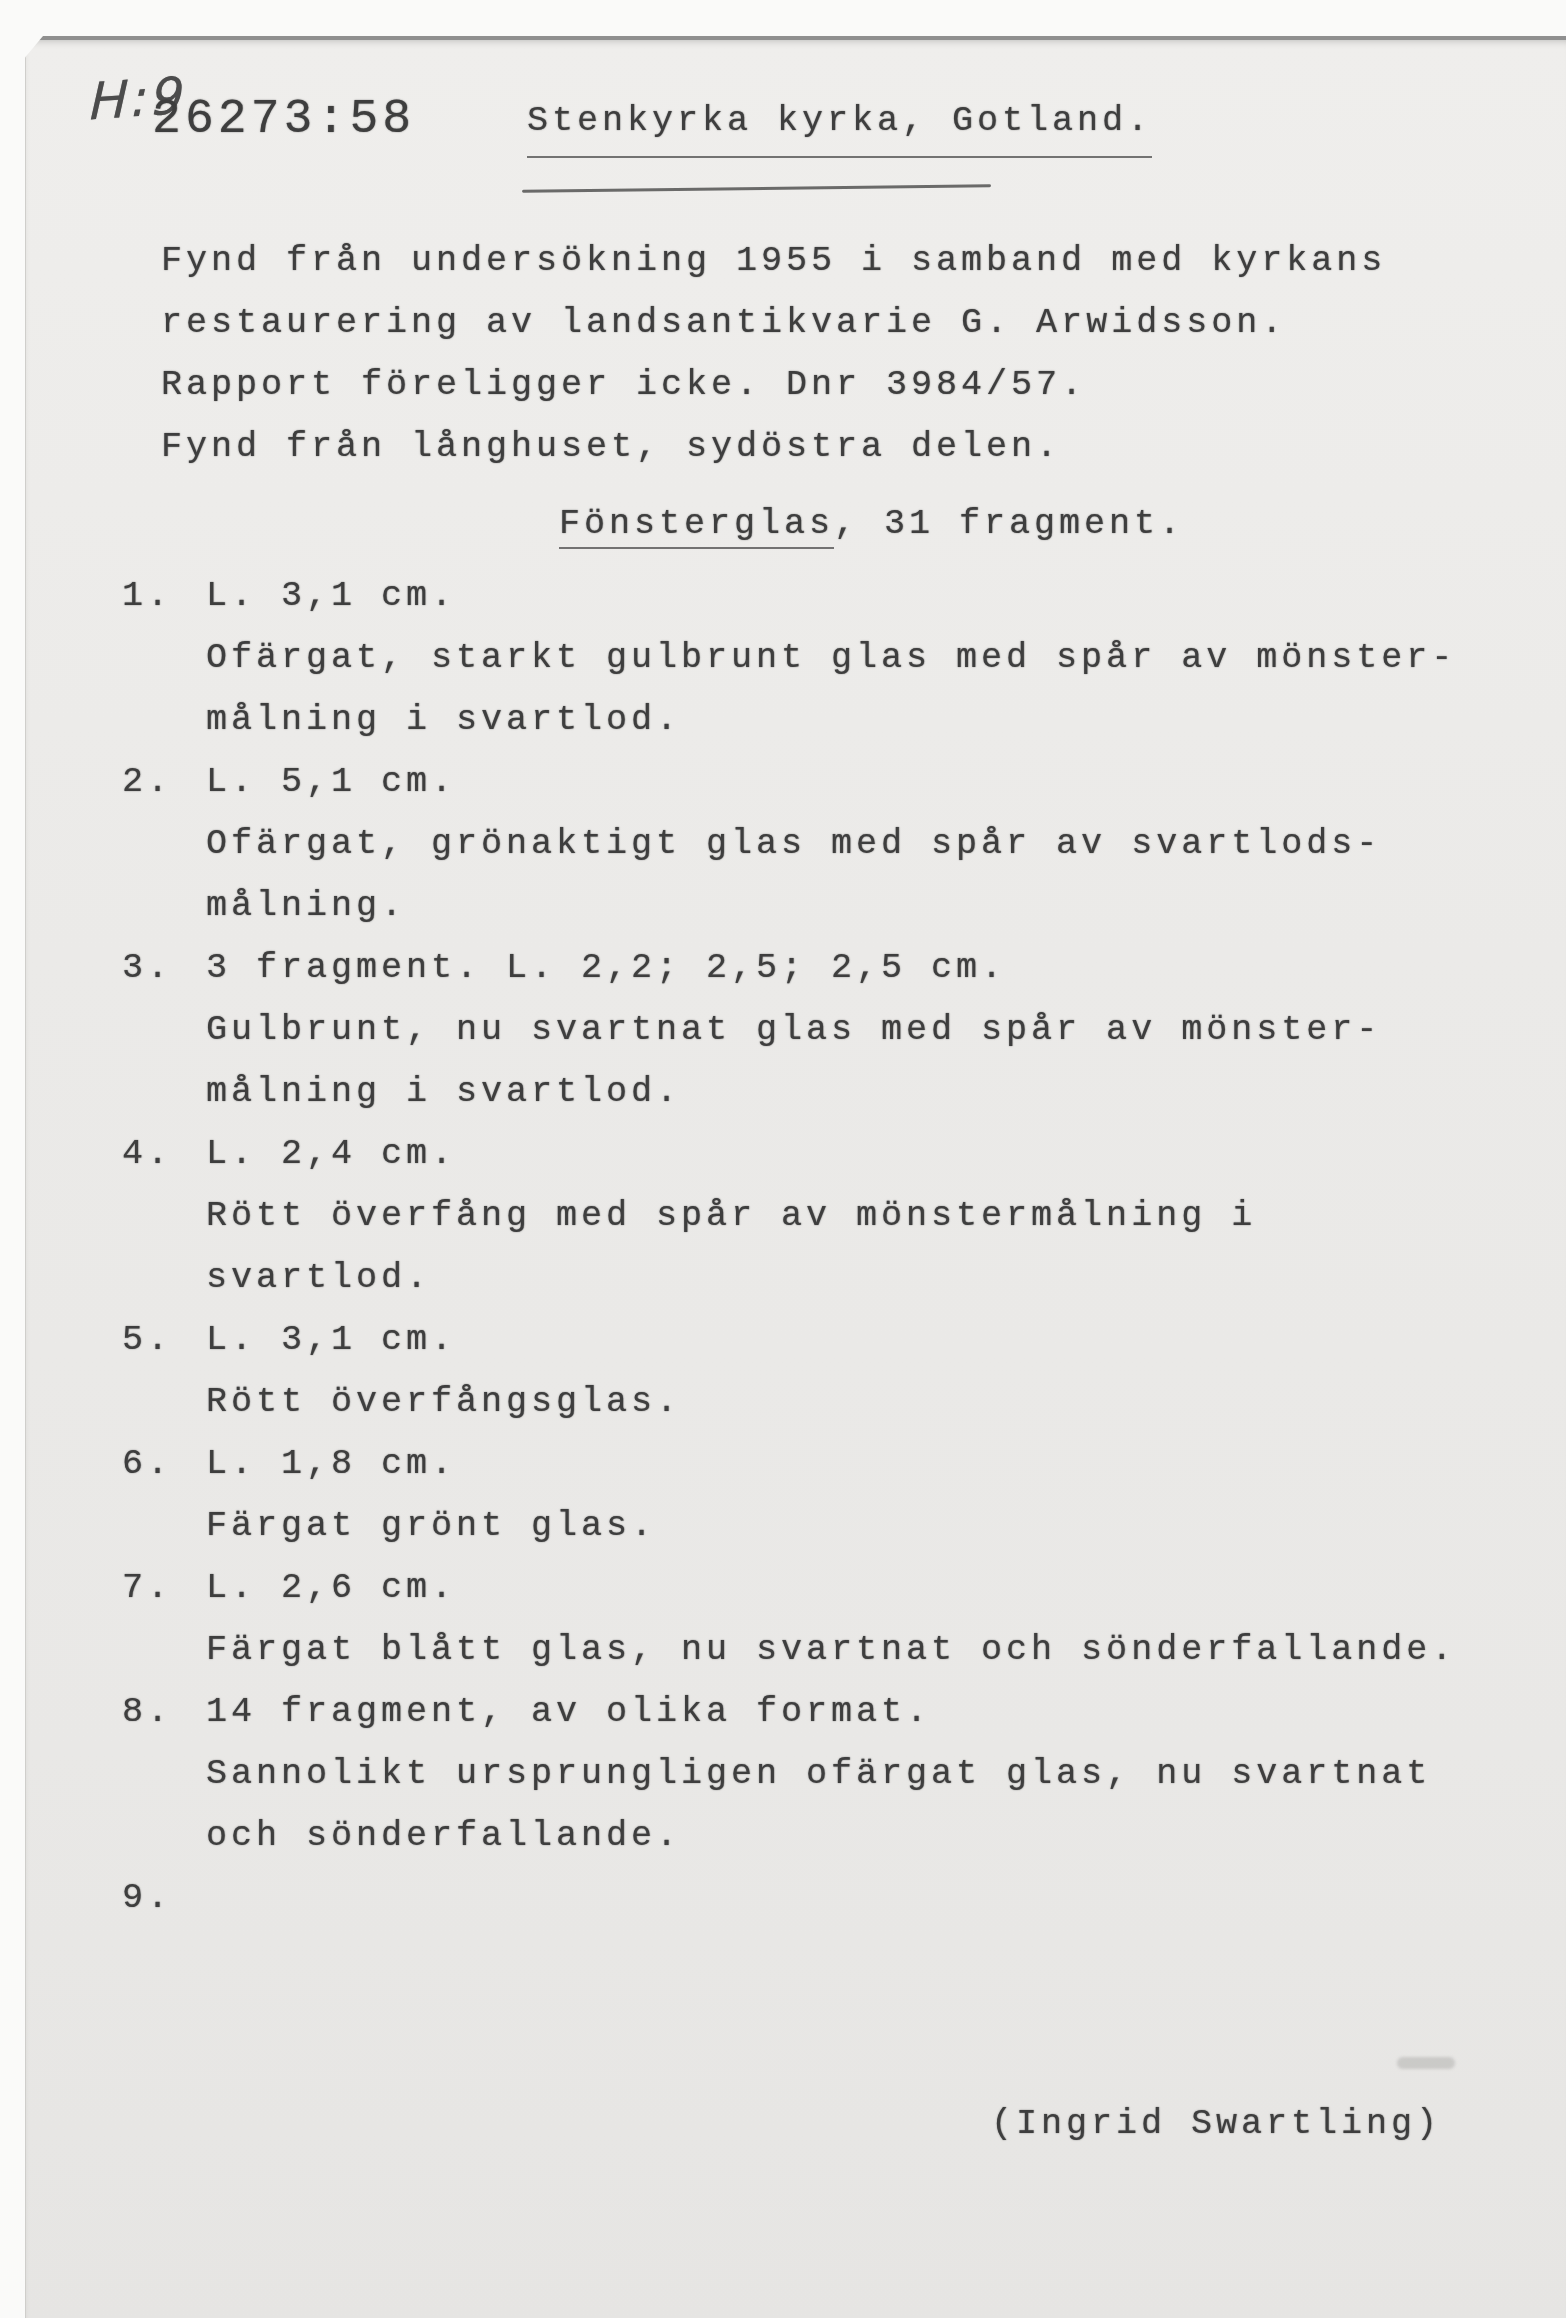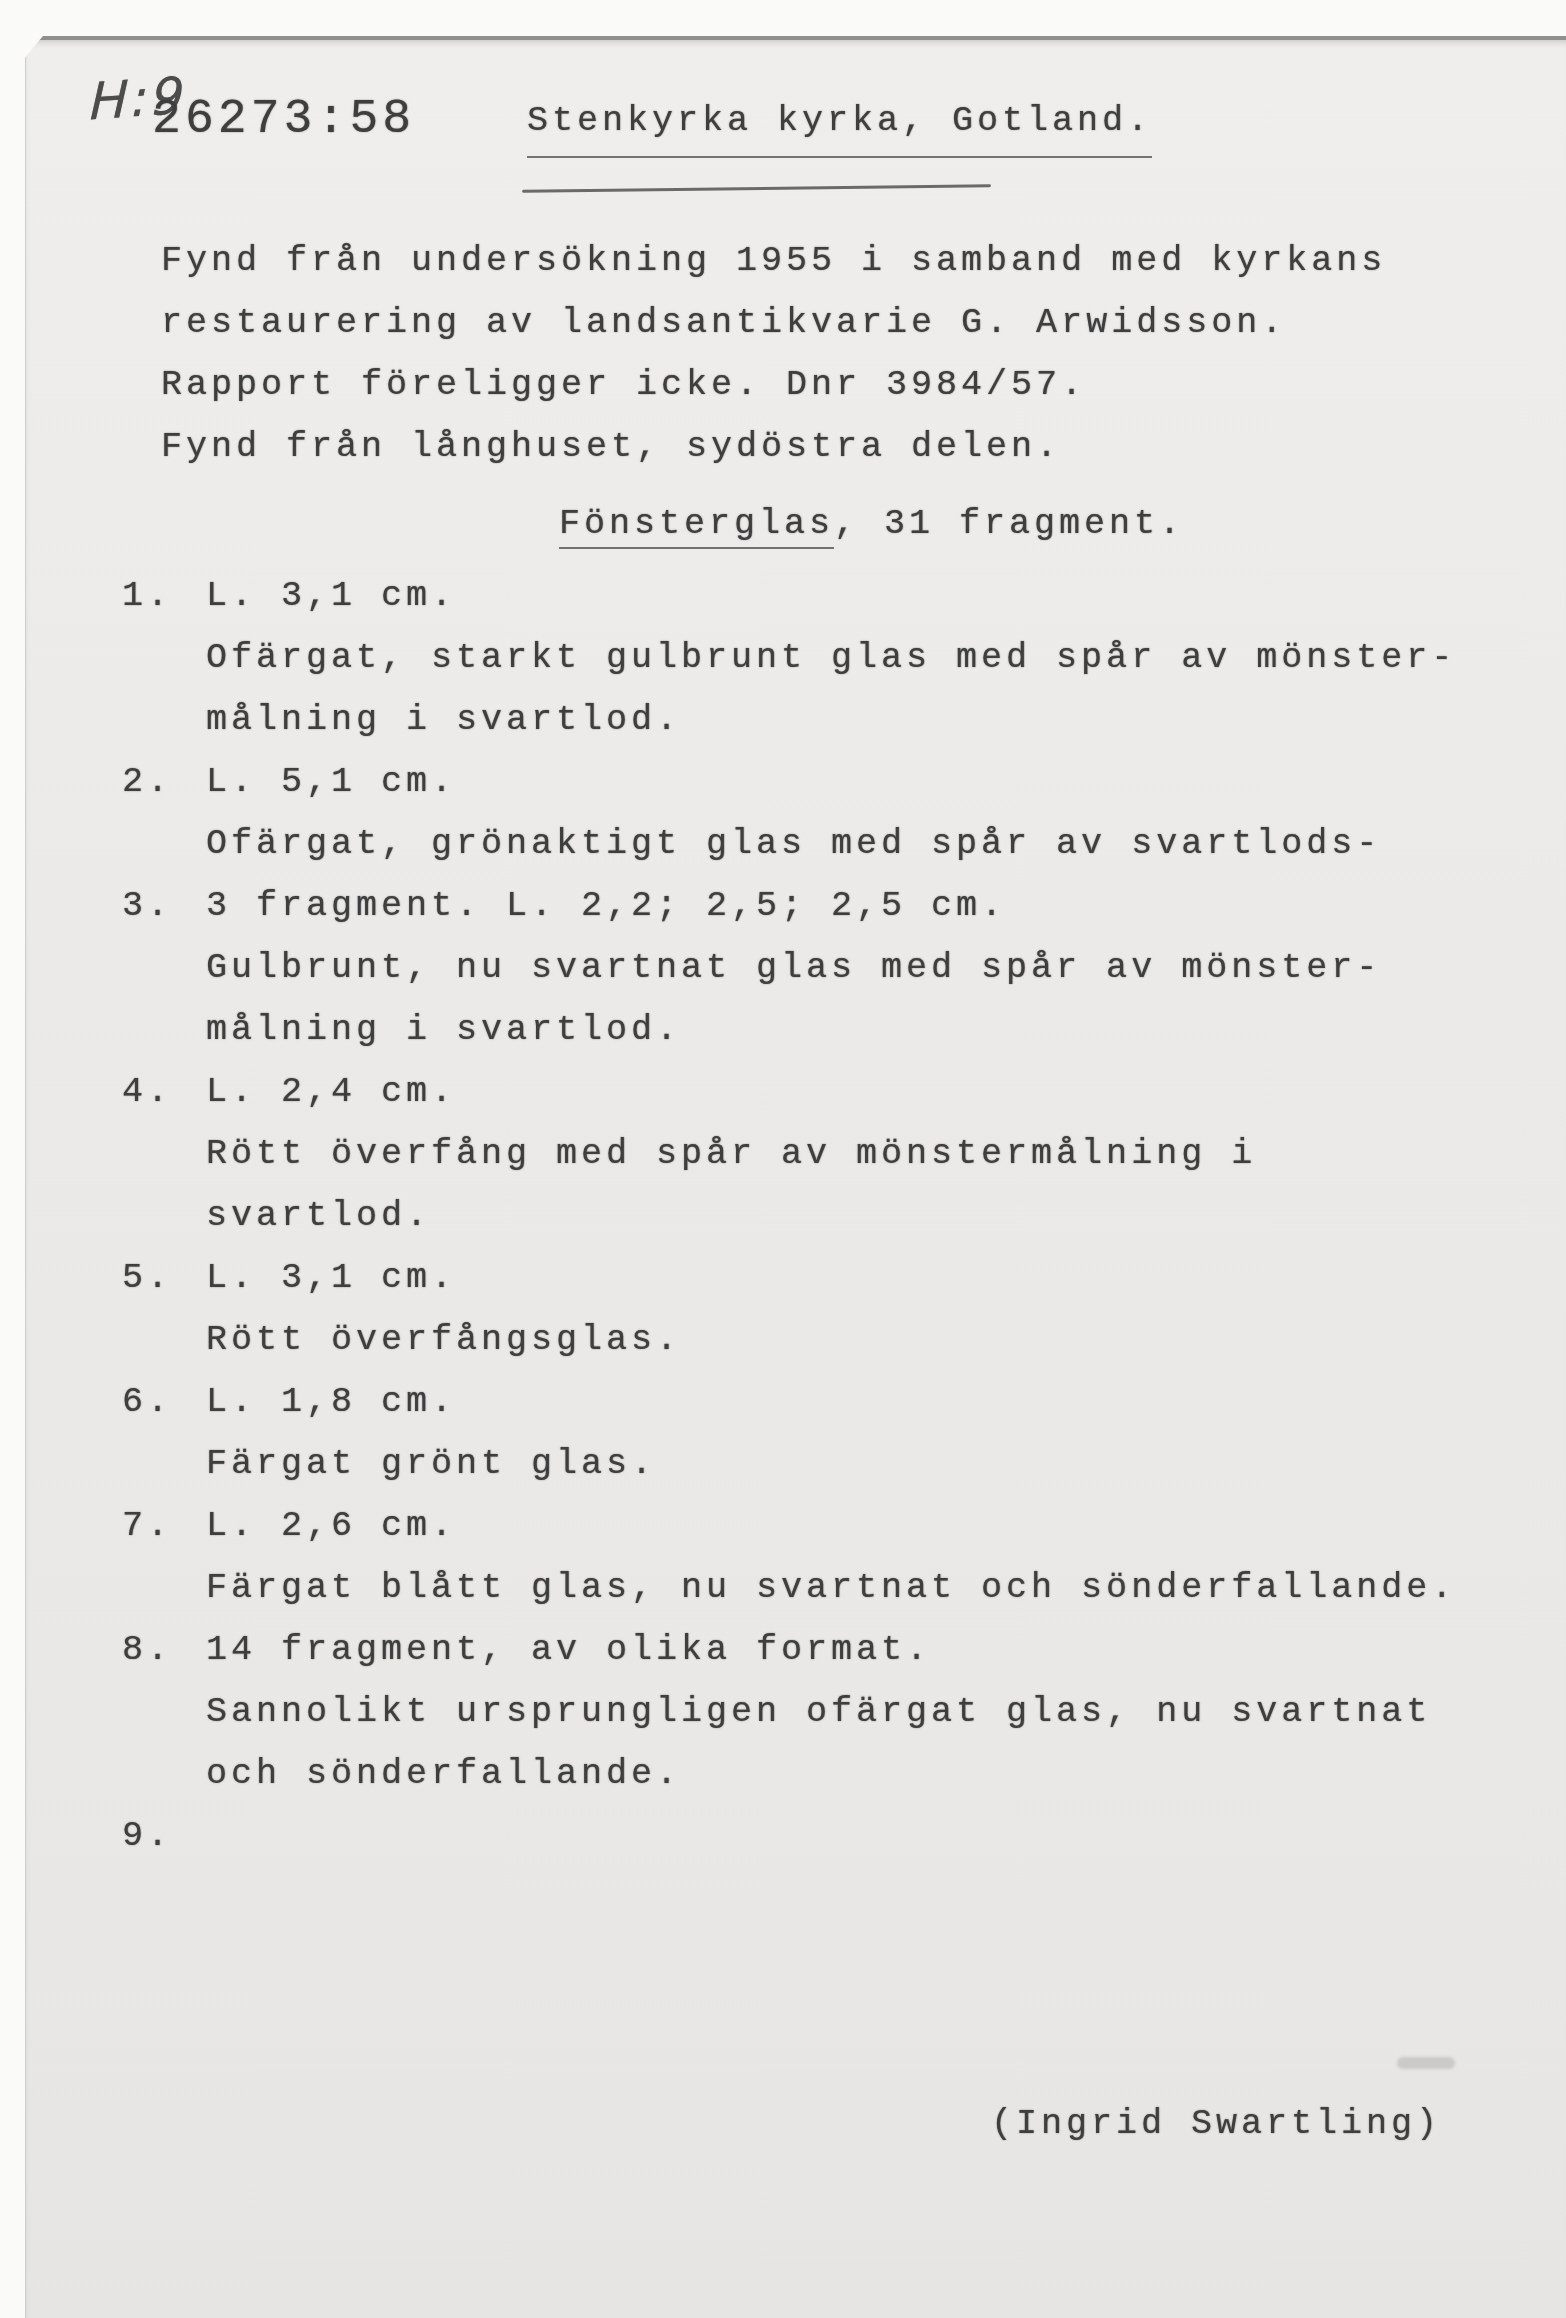--- a/index.html
+++ b/index.html
@@ -100,20 +100,21 @@
             <div class="tline">L. 3,1 cm.</div>
             <div class="tline">Ofärgat, starkt gulbrunt glas med spår av mönster-</div>
             <div class="tline">målning i svartlod.</div>
           </div>
         </div>
         <div class="item">
           <div class="num tline">2.</div>
           <div class="lines">
             <div class="tline">L. 5,1 cm.</div>
             <div class="tline">Ofärgat, grönaktigt glas med spår av svartlods-</div>
+            <div class="tline">målning.</div>
           </div>
         </div>
         <div class="item">
           <div class="num tline">3.</div>
           <div class="lines">
             <div class="tline">3 fragment. L. 2,2; 2,5; 2,5 cm.</div>
             <div class="tline">Gulbrunt, nu svartnat glas med spår av mönster-</div>
             <div class="tline">målning i svartlod.</div>
           </div>
         </div>

